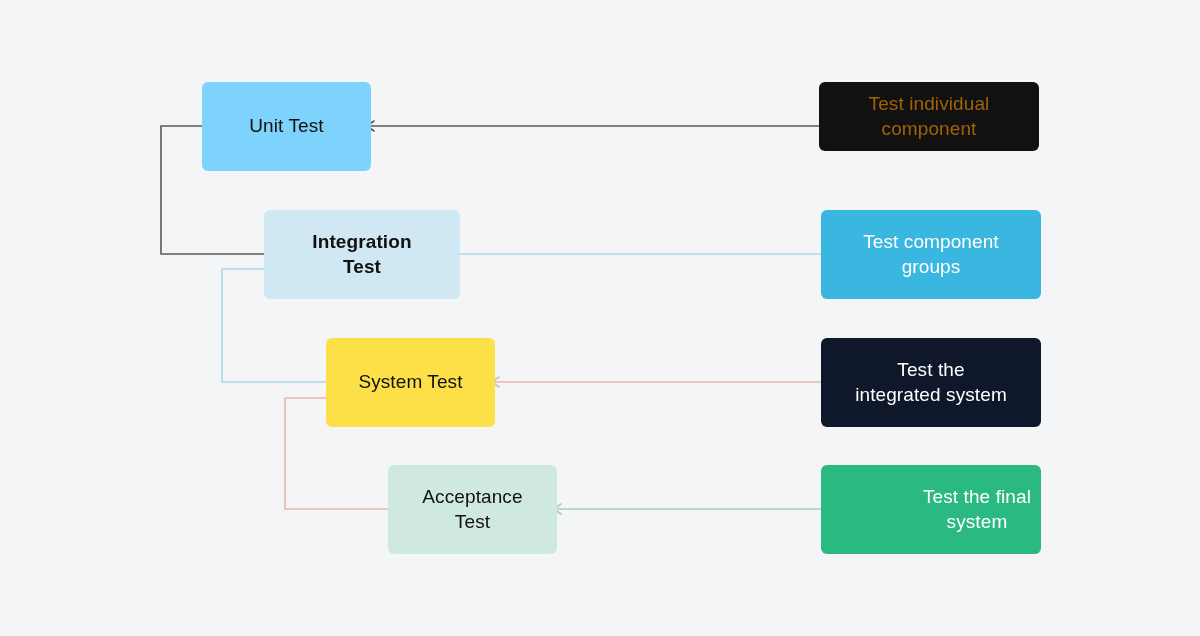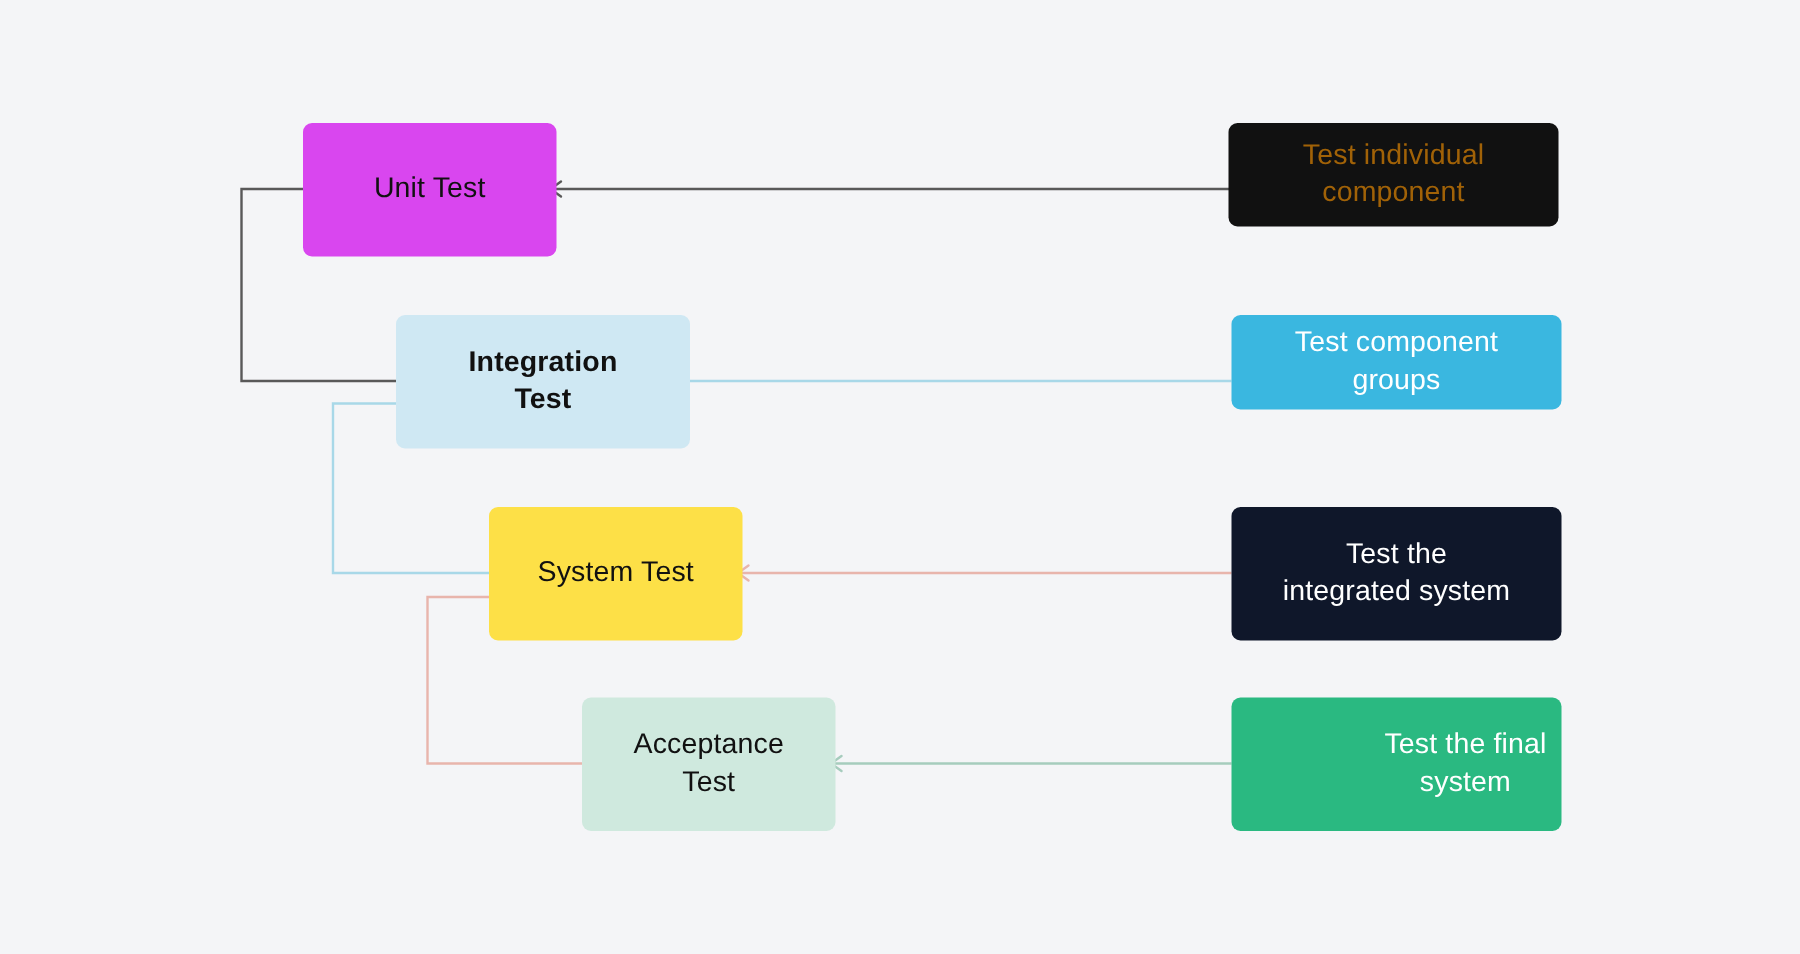--- a/index.html
+++ b/index.html
@@ -72,29 +72,29 @@
       <g>
         <path d="M 326 398 L 285 398 L 285 509 L 388 509" fill="none" stroke="#e8b5ac" stroke-width="1.6" stroke-linecap="butt" stroke-linejoin="miter"></path>
       </g>
       <g>
         <path d="M 821 509 L 554 509" fill="none" stroke="#a6ccbd" stroke-width="1.6" stroke-linecap="butt" stroke-linejoin="miter"></path>
         <path d="M 561 504 L 554 509 L 561 514" fill="none" stroke="#a6ccbd" stroke-width="1.6" stroke-linecap="round" stroke-linejoin="round"></path>
       </g>
     </svg>
 
   <div id="nodes-layer">
-      <div class="node" style="left: 202px; top: 82px; width: 169px; height: 89px; background: #d946ef; color: rgb(17, 17, 17);"><span class="node-label">Unit Test</span></div>
+      <div class="node" style="left: 202px; top: 82px; width: 169px; height: 89px; background: #7dd3fc; color: rgb(17, 17, 17);"><span class="node-label">Unit Test</span></div>
       <div class="node" style="left: 264px; top: 210px; width: 196px; height: 89px; background: rgb(207, 232, 243); color: rgb(17, 17, 17); font-weight: bold;"><span class="node-label">Integration
 Test</span></div>
       <div class="node" style="left: 326px; top: 338px; width: 169px; height: 89px; background: #fde047; color: rgb(17, 17, 17);"><span class="node-label">System Test</span></div>
       <div class="node" style="left: 388px; top: 465px; width: 169px; height: 89px; background: rgb(207, 233, 222); color: rgb(17, 17, 17);"><span class="node-label">Acceptance
 Test</span></div>
       <div class="node" style="left: 819px; top: 82px; width: 220px; height: 69px; background: rgb(17, 17, 17); color: #a16207;"><span class="node-label">Test individual
 component</span></div>
-      <div class="node" style="left: 821px; top: 210px; width: 220px; height: 63px; background: rgb(58, 183, 224); color: rgb(255, 255, 255);"><span class="node-label">Test component
+      <div class="node" style="left: 821px; top: 210px; width: 220px; height: 89px; background: rgb(58, 183, 224); color: rgb(255, 255, 255);"><span class="node-label">Test component
 groups</span></div>
       <div class="node" style="left: 821px; top: 338px; width: 220px; height: 89px; background: #0f172a; color: rgb(255, 255, 255);"><span class="node-label">Test the
 integrated system</span></div>
       <div class="node" style="left: 821px; top: 465px; width: 220px; height: 89px; background: rgb(42, 185, 129); color: rgb(255, 255, 255); justify-content: flex-end;"><span class="node-label">Test the final
 system</span></div>
     </div>
 
 </div>
 
 </body></html>

